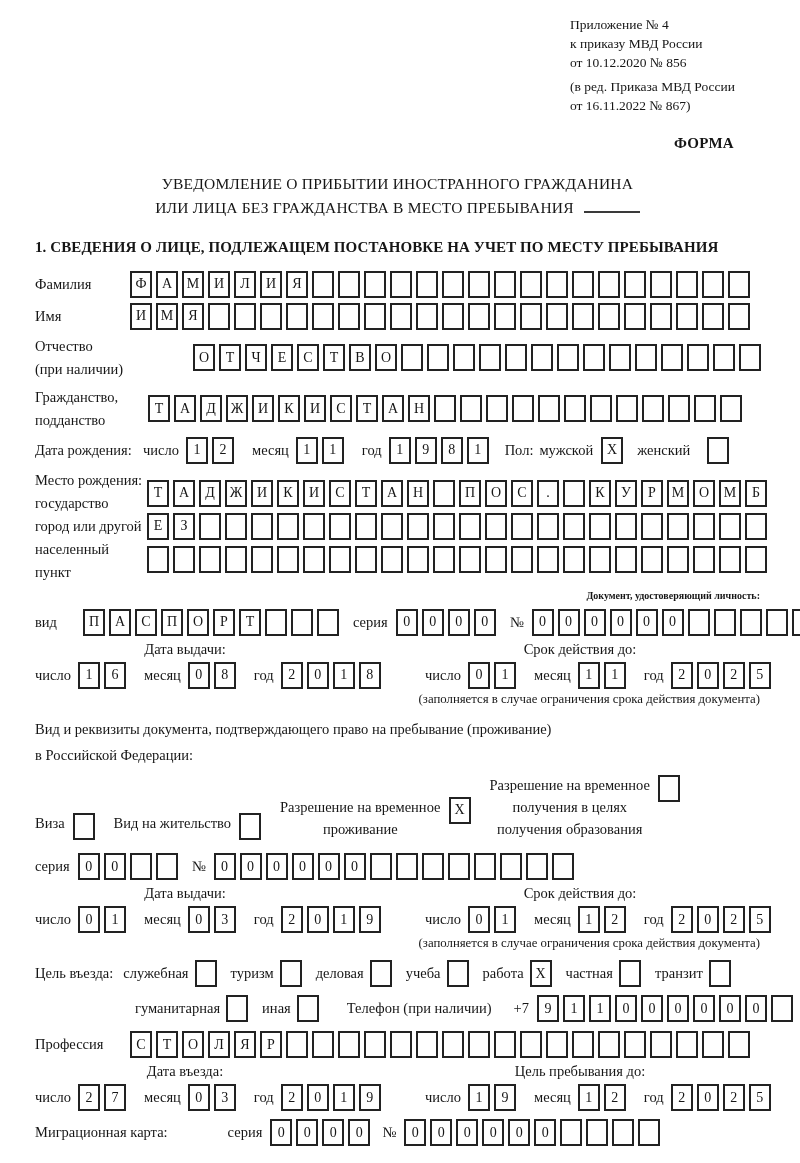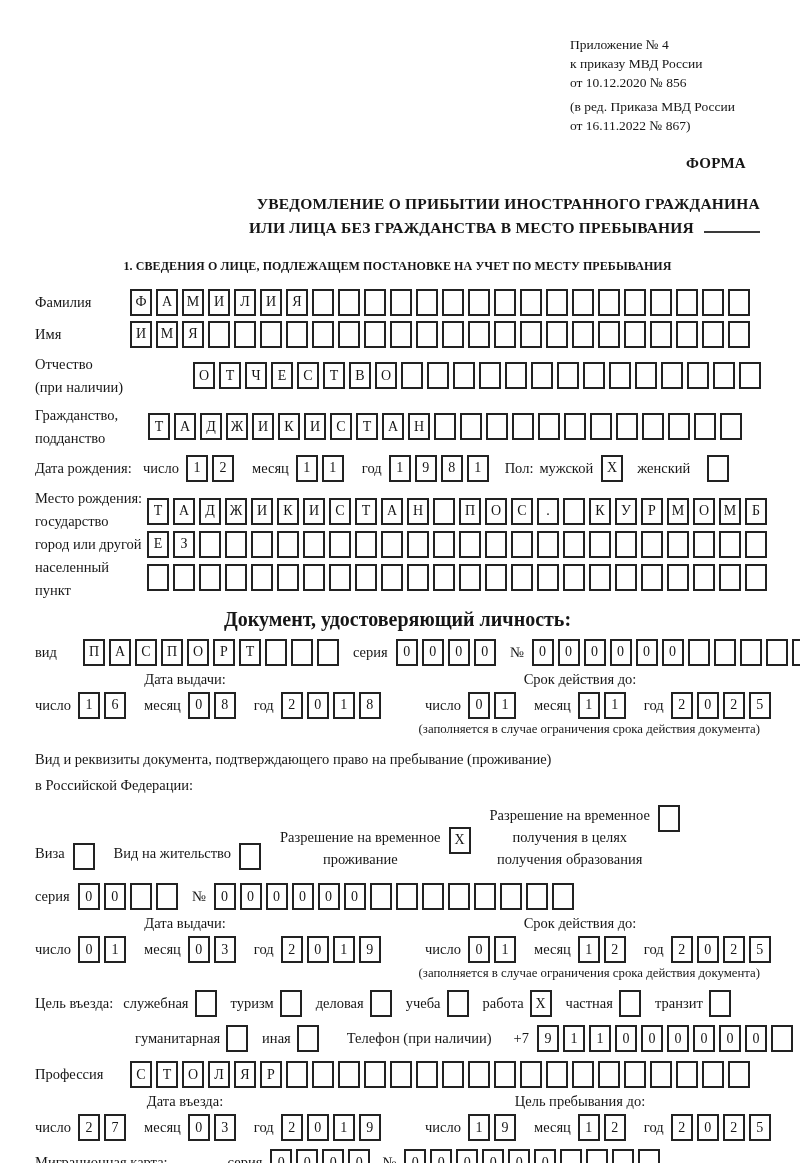--- a/index.html
+++ b/index.html
@@ -1,40 +1,40 @@
 <!DOCTYPE html>
 <html><head>
 <meta charset="utf-8">
 <style>
   *{box-sizing:border-box;margin:0;padding:0}
   html,body{width:800px;background:#fff}
   body{height:1163px;overflow:hidden;color:#161616;font-family:"Liberation Serif",serif;font-size:14px}
-  .page{width:795px;height:1163px;padding:36px 35px 0 35px;background:#fff}
+  .page{width:795px;height:1163px;padding:16px 35px 0 35px;background:#fff}
 
   .ref-block{width:190px;margin-left:auto;font-size:13.5px;line-height:1.4}
   .ref-group2{margin-top:5px}
-  .forma{margin-top:20px;margin-right:14px;text-align:right;font-weight:700;font-size:15px;letter-spacing:.3px}
-
-  .title{margin-top:20px;text-align:right;font-weight:700;font-size:15.5px;line-height:1.5;letter-spacing:.2px}
+  .forma{margin-top:20px;margin-right:26px;text-align:right;font-weight:700;font-size:15px;letter-spacing:.3px}
+
+  .title{margin-top:20px;text-align:center;font-weight:400;font-size:15.5px;line-height:1.5;letter-spacing:.2px}
   .uline{display:inline-block;width:56px;border-bottom:2.5px solid #3a3a3a;margin-left:10px}
-  .sec-heading{margin-top:20px;margin-bottom:15px;text-align:center;font-weight:700;font-size:12px;letter-spacing:.1px}
+  .sec-heading{margin-top:20px;margin-bottom:15px;text-align:left;font-weight:700;font-size:15px;letter-spacing:.1px}
 
   .cell{display:inline-flex;align-items:center;justify-content:center;flex:0 0 auto;
         width:22px;height:27px;border:2px solid #222;margin-right:4px;font-size:14px;background:#fff}
   .cells{display:inline-flex;flex:0 0 auto}
   .cellrow{display:flex;margin-bottom:6px}
   .cellrows .cellrow:last-child{margin-bottom:0}
 
   .frow{display:flex;align-items:center;margin-bottom:5px}
   .frow.top{align-items:center}
   .flabel{flex:0 0 auto;font-size:14.5px}
   .mlabel{flex:0 0 auto;font-size:14.5px;line-height:23px}
   .w95{width:95px}.w158{width:158px}.w113{width:113px}.w112{width:112px}
 
-  .doc-heading{text-align:center;font-weight:700;font-size:20px;margin:6px 0 8px}
+  .doc-heading{text-align:right;font-weight:700;font-size:10px;margin:6px 0 8px}
   .vid-row{margin-right:-32px}
   .vid-row .lab{margin-right:8px}
   .vid-row .lab2{margin-left:10px;margin-right:8px}
 
   .dates{display:flex;margin-top:4px;align-items:flex-start}
   .dcol-left{width:365px;flex:0 0 auto}
   .dcol-right{margin-left:25px;flex:0 0 auto}
   .dg-header{text-align:center;font-size:14.5px;margin-bottom:4px}
   .dcol-left .dg-header{width:300px}
   .dcol-right .dg-header{width:310px}

